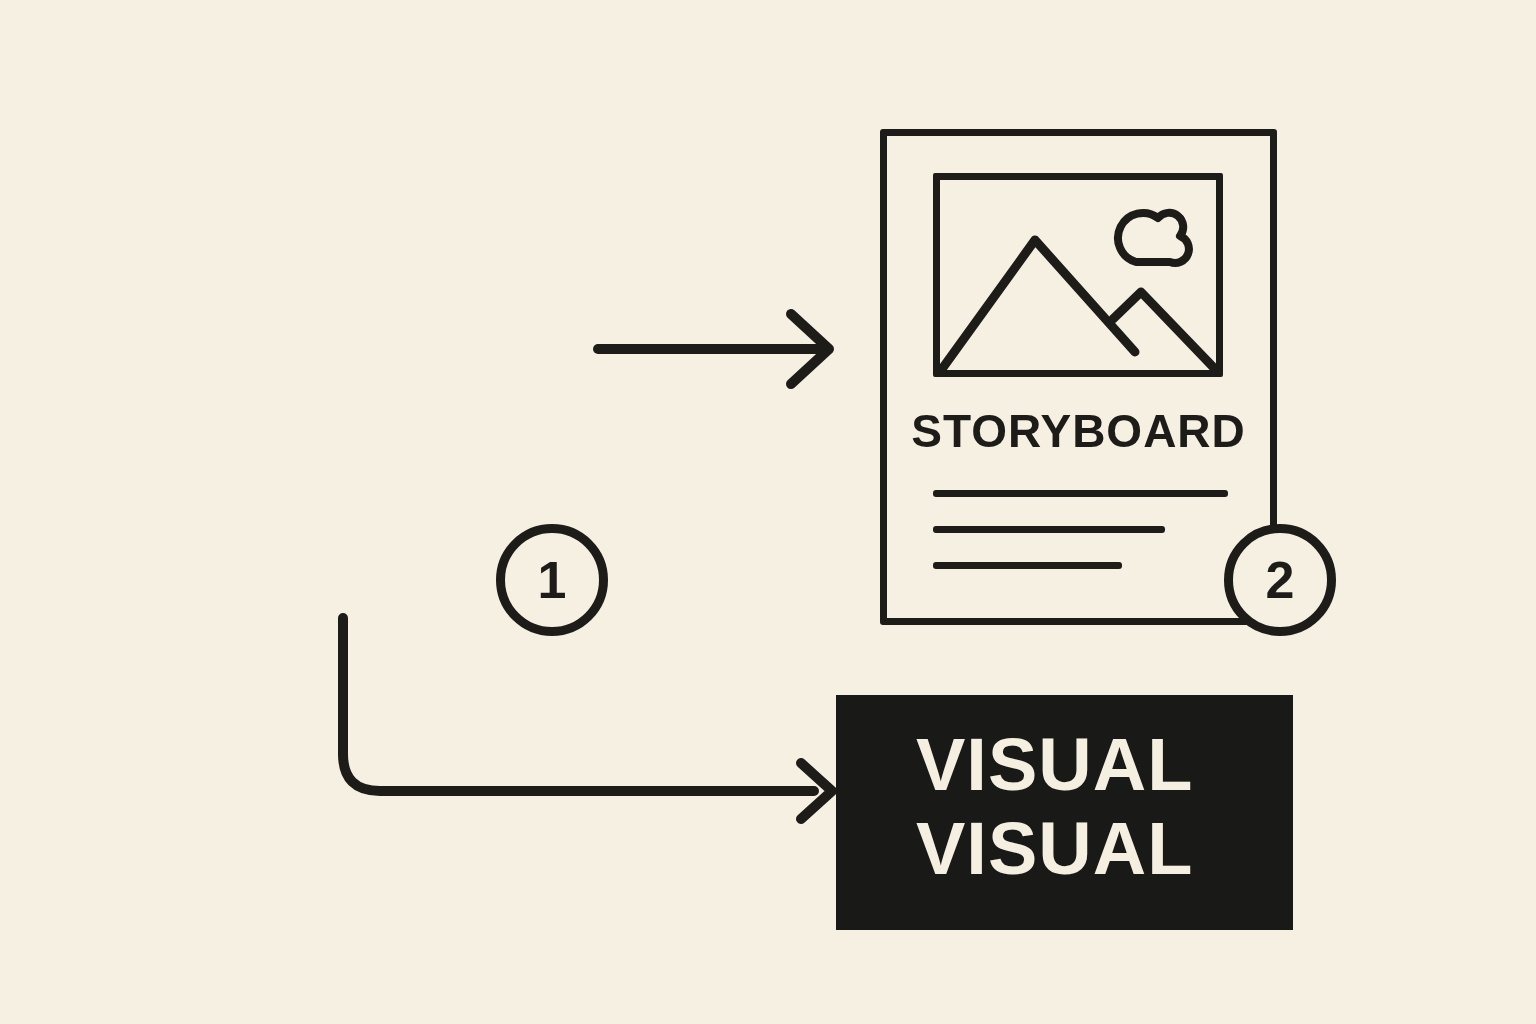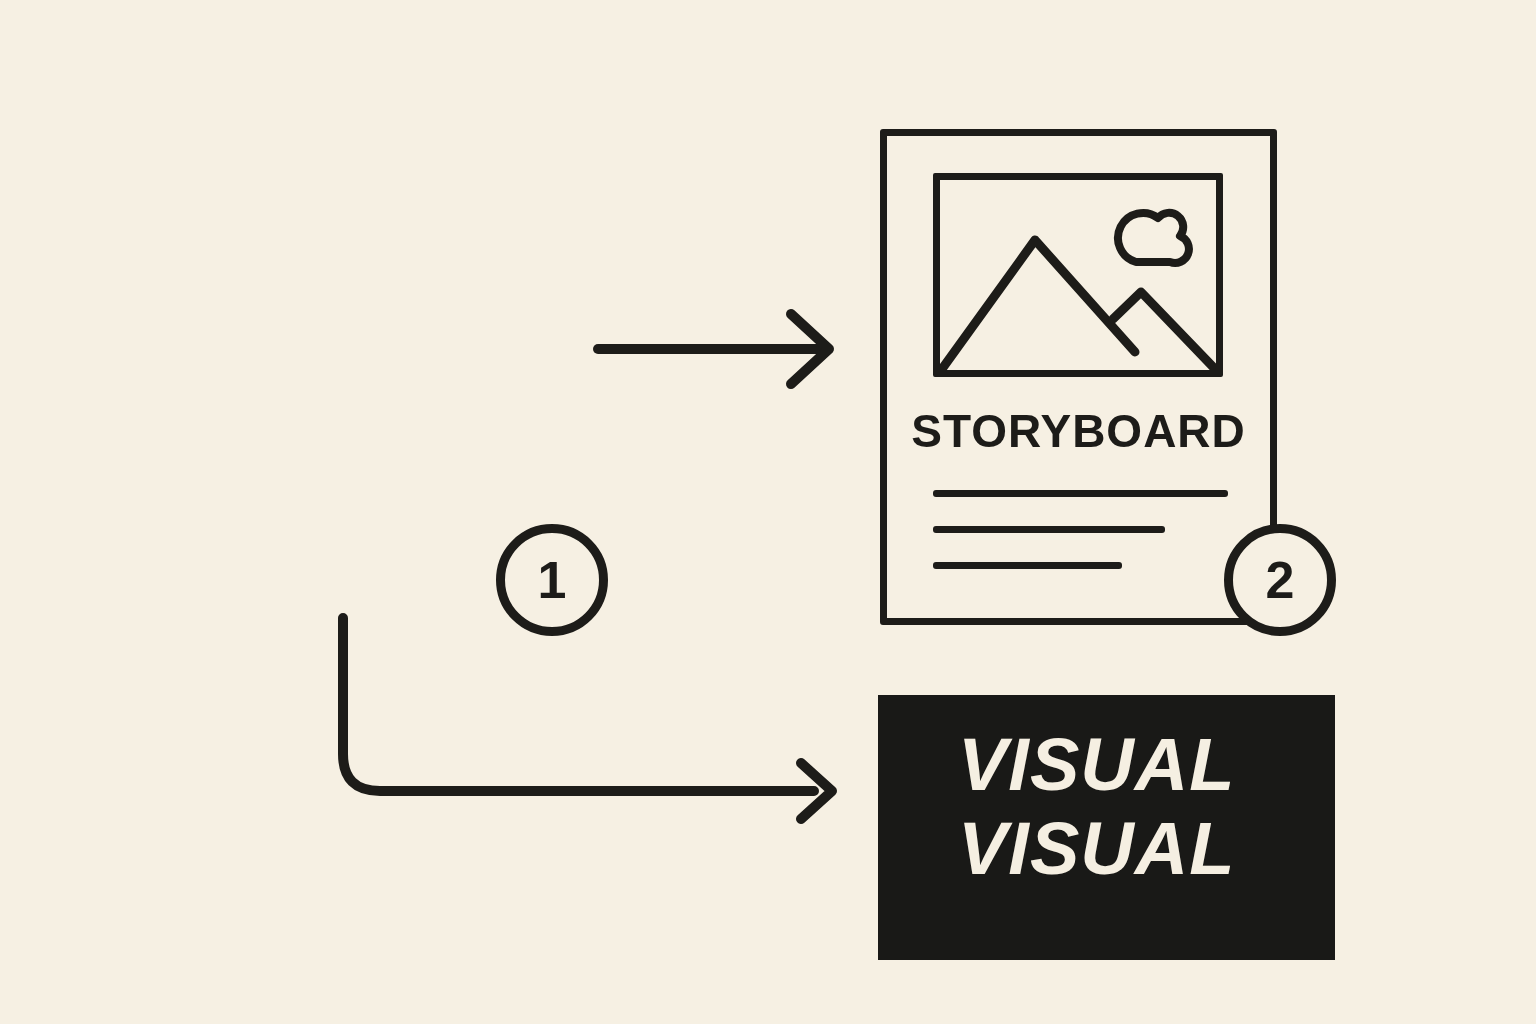--- a/index.html
+++ b/index.html
@@ -67,25 +67,24 @@
     position:absolute;width:112px;height:112px;
     border:9px solid var(--ink);border-radius:50%;
     background:var(--bg);
     display:flex;align-items:center;justify-content:center;
     font-size:52px;font-weight:700;color:var(--ink);
   }
   .badge-1{left:496px;top:524px;}
   .badge-2{left:1224px;top:524px;}
   
   .visual-story{
-    position:absolute;left:878px;top:695px;width:457px;height:265px;
+    position:absolute;left:836px;top:695px;width:457px;height:235px;
     background:var(--box-bg);
     color:var(--box-text);
     padding:28px 0 0 80px;
-    font-style:italic;
   }
   .visual-story .vs-line{
     font-size:74px;font-weight:800;line-height:84px;letter-spacing:1px;
   }
 </style>
 </head>
 <body>
 
 <div class="canvas">
 

